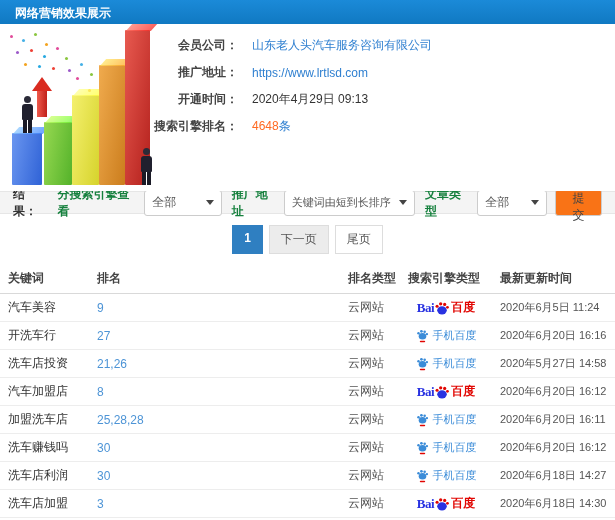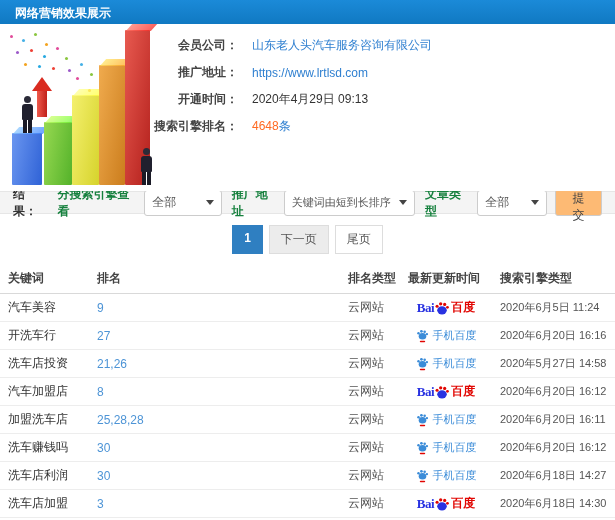--- a/index.html
+++ b/index.html
@@ -55,21 +55,21 @@
   .result-label{font-weight:bold;color:#333;}
   .f-spacer{flex:1;}
   .f-label{font-weight:bold;color:#15803d;margin:0 6px 0 10px;}
   .select{background:#fff;border:1px solid #ccc;border-radius:3px;height:26px;box-sizing:border-box;
     display:flex;align-items:center;justify-content:space-between;padding:0 7px;color:#555;cursor:pointer;}
   .select .caret{width:0;height:0;border-left:4px solid transparent;border-right:4px solid transparent;
     border-top:5px solid #444;margin-left:6px;}
   .sel-engine{width:80px;}
   .sel-sort{width:136px;font-size:11px;}
   .sel-article{width:72px;}
-  .submit-btn{margin-left:8px;height:27px;padding:0 11px;background:#fdba74;border:1px solid #ccc;
+  .submit-btn{margin-left:8px;height:27px;padding:0 11px;background:#f97316;border:1px solid #ccc;
     border-radius:3px;color:#444;font-size:12px;cursor:pointer;}
   
   .pagination{display:flex;justify-content:center;margin:11px 0 9px;}
   .page-item{border:1px solid #ddd;padding:5px 11px;font-size:12px;cursor:pointer;background:#fff;color:#555;}
   .page-current{background:#2f7fc1;border-color:#2f7fc1;color:#fff;font-weight:bold;}
   .page-next{background:#ececec;margin-left:6px;}
   .page-last{margin-left:6px;}
   
   .grid{display:grid;grid-template-columns:89px 251px 60px 92px 123px;align-items:center;}
   .thead{height:30px;border-bottom:1px solid #d9d9d9;font-weight:bold;color:#444;}
@@ -157,22 +157,22 @@
   <span class="page-item page-current">1</span>
   <span class="page-item page-next">下一页</span>
   <span class="page-item page-last">尾页</span>
 </div>
 
 <div class="table">
   <div class="grid thead">
     <span class="cell">关键词</span>
     <span class="cell">排名</span>
     <span class="cell">排名类型</span>
+    <span class="cell">搜索引擎类型</span>
     <span class="cell">最新更新时间</span>
-    <span class="cell">搜索引擎类型</span>
   </div>
 
   <div class="grid trow">
     <span class="cell">汽车美容</span>
     <span class="cell c-rank">9</span>
     <span class="cell c-type">云网站</span>
     <span class="cell c-engine">
       <span class="baidu-logo">
         <b class="bd-bai">Bai</b>
         <svg width="16" height="16" viewBox="0 0 24 24">

